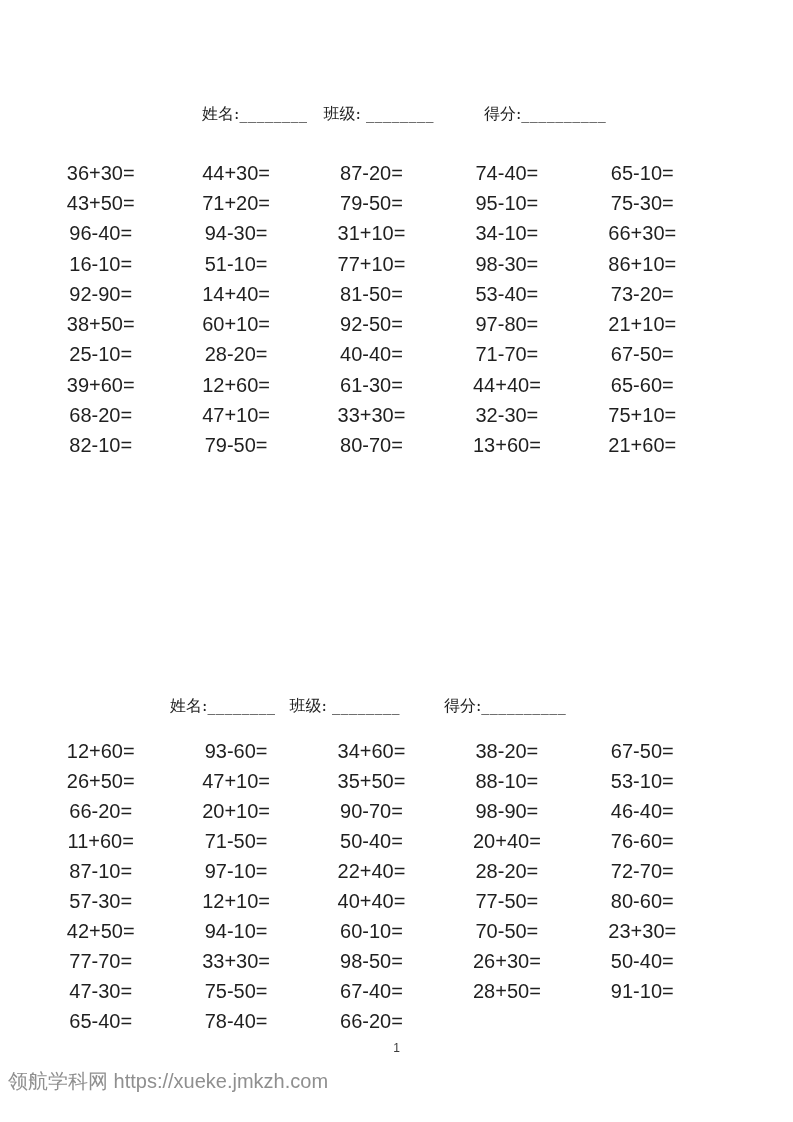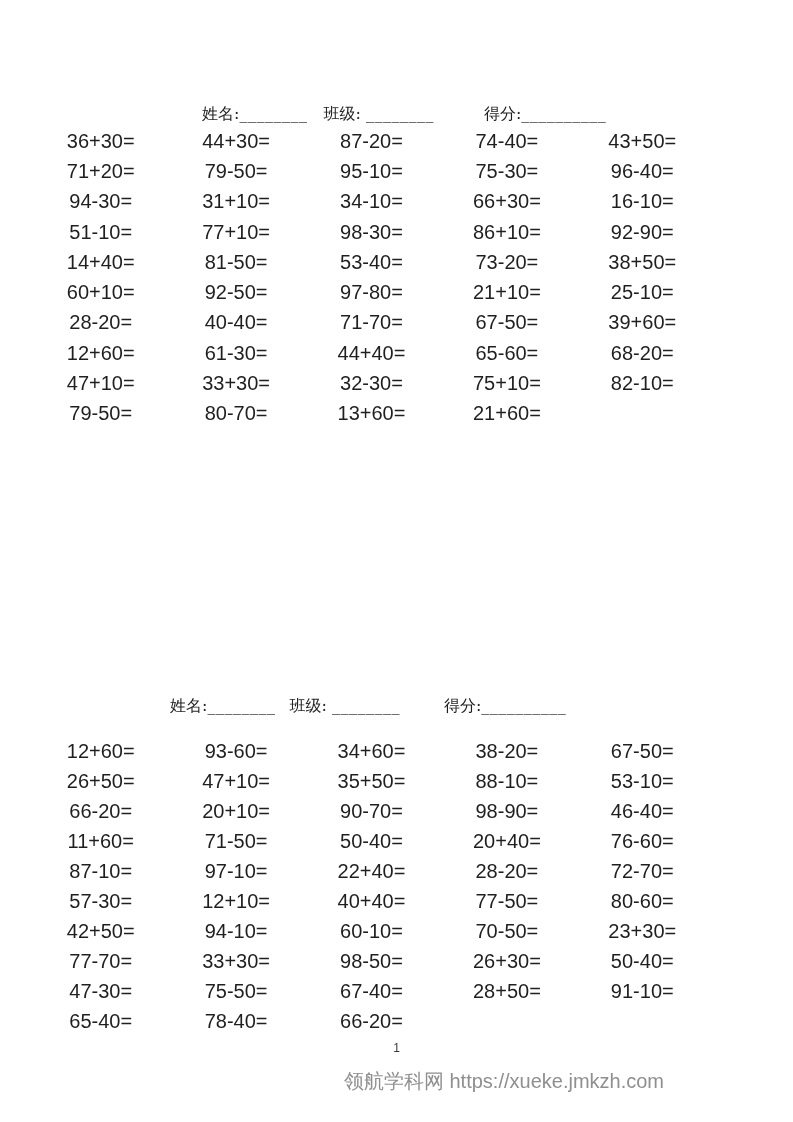--- a/index.html
+++ b/index.html
@@ -29,41 +29,41 @@
   .hdr-2 .g2{margin-left:14px;}
   .hdr-2 .g3{margin-left:44px;}
   .hdr .blank{letter-spacing:.5px;}
   
   .grid{
     position:absolute;
     left:33px;width:677px;
     display:grid;
     grid-template-columns:repeat(5,1fr);
   }
-  .grid-1{top:126px;grid-auto-rows:30.3px;}
+  .grid-1{top:158px;grid-auto-rows:30.3px;}
   .grid-2{top:736px;grid-auto-rows:30px;}
   .cell{
     display:flex;
     align-items:center;
     justify-content:center;
     font-size:20px;
     color:#1f1f1f;
     font-family:"Liberation Sans",sans-serif;
   }
   .page-num{
     position:absolute;
     top:1041px;left:0;width:793px;
     text-align:center;
     font-size:12px;
     color:#3a3a3a;
   }
   .footer{
     position:absolute;
-    top:1068px;left:0;width:664px;
-    text-align:right;
+    top:1068px;left:8px;width:664px;
+    text-align:left;
     font-size:20px;
     color:#8f8f8f;
   }
 </style>
 </head>
 <body>
 
 <div class="sheet">
 
   <div class="hdr hdr-1">
@@ -75,20 +75,21 @@
     </span>
     <span class="hgroup g3">
       <span>得分:</span><span class="blank">__________</span>
     </span>
   </div>
   <div class="grid grid-1">
       <div class="cell">36+30=</div>
       <div class="cell">44+30=</div>
       <div class="cell">87-20=</div>
       <div class="cell">74-40=</div>
+      <div class="cell">65-10=</div>
       <div class="cell">43+50=</div>
       <div class="cell">71+20=</div>
       <div class="cell">79-50=</div>
       <div class="cell">95-10=</div>
       <div class="cell">75-30=</div>
       <div class="cell">96-40=</div>
       <div class="cell">94-30=</div>
       <div class="cell">31+10=</div>
       <div class="cell">34-10=</div>
       <div class="cell">66+30=</div>

